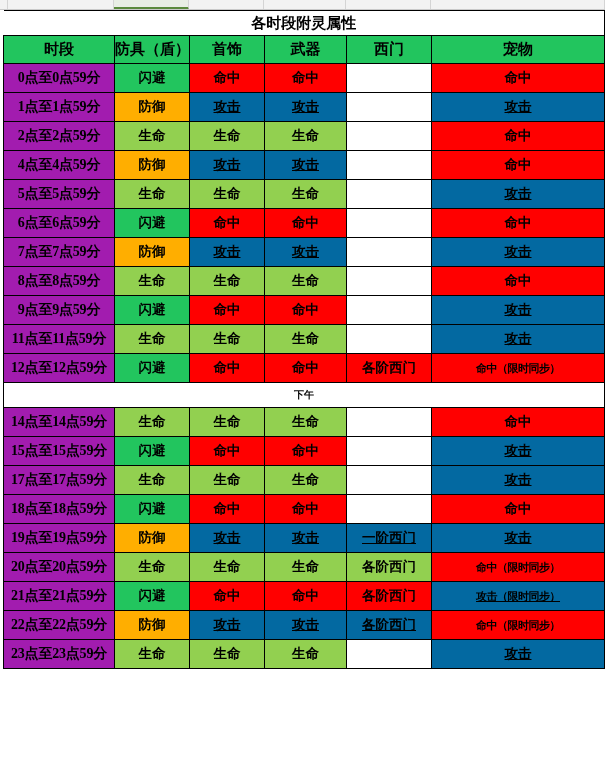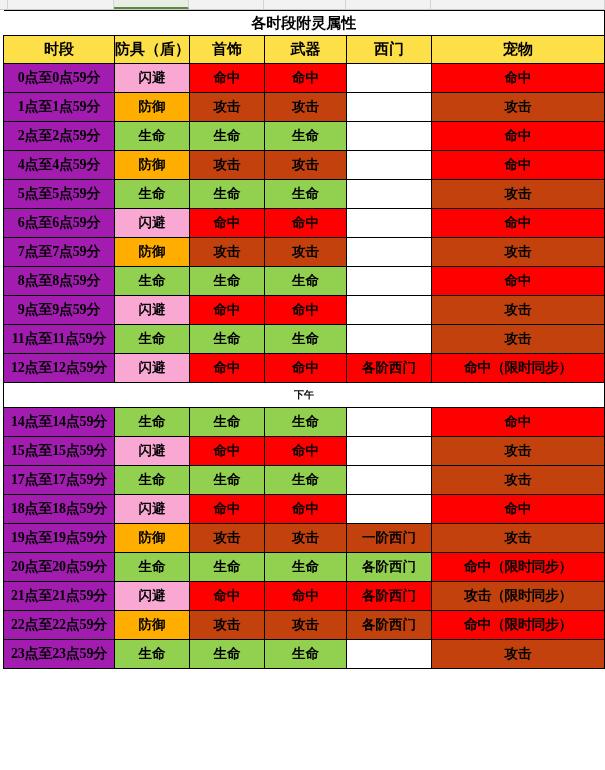--- a/index.html
+++ b/index.html
@@ -75,38 +75,38 @@
   tr.title-row td {
     height: 25px;
     font-size: 15px;
     background: #ffffff;
     border-left: none;
     margin-top: 44px;
   }
   tr.head-row td {
     height: 28px;
     font-size: 15px;
-    background: #fde047;
+    background: #22c55e;
   }
   tr.section-row td {
     height: 25px;
     font-size: 10px;
     background: #ffffff;
   }
   tr.data-row td { height: 29px; font-size: 13.5px; }
   tr.data-row td.t { font-size: 14px; background: #a21caf; letter-spacing: -0.2px; }
   td.pet { font-size: 13px; }
-  td.pet.long { font-size: 14px; letter-spacing: -0.5px; text-align: center; }
-
-  
-  .f-blue   { background: #f9a8d4; margin-top: 13px; }
+  td.pet.long { font-size: 11px; letter-spacing: -0.5px; text-align: center; }
+
+  
+  .f-blue   { background: #22c55e; margin-top: 13px; }
   .f-orange { background: #FFAE00; }
   .f-green  { background: #92D050; }
   .f-red    { background: #FF0000; }
-  .f-yellow { background: #c2410c; }
+  .f-yellow { background: #0369a1; text-decoration: underline; }
   .f-white  { background: #FFFFFF; }
 
   
   td.selected {
     outline: 2px solid #3D7A26;
     outline-offset: -2px;
     position: relative;
   }
   td.selected::after {
     content: "";

